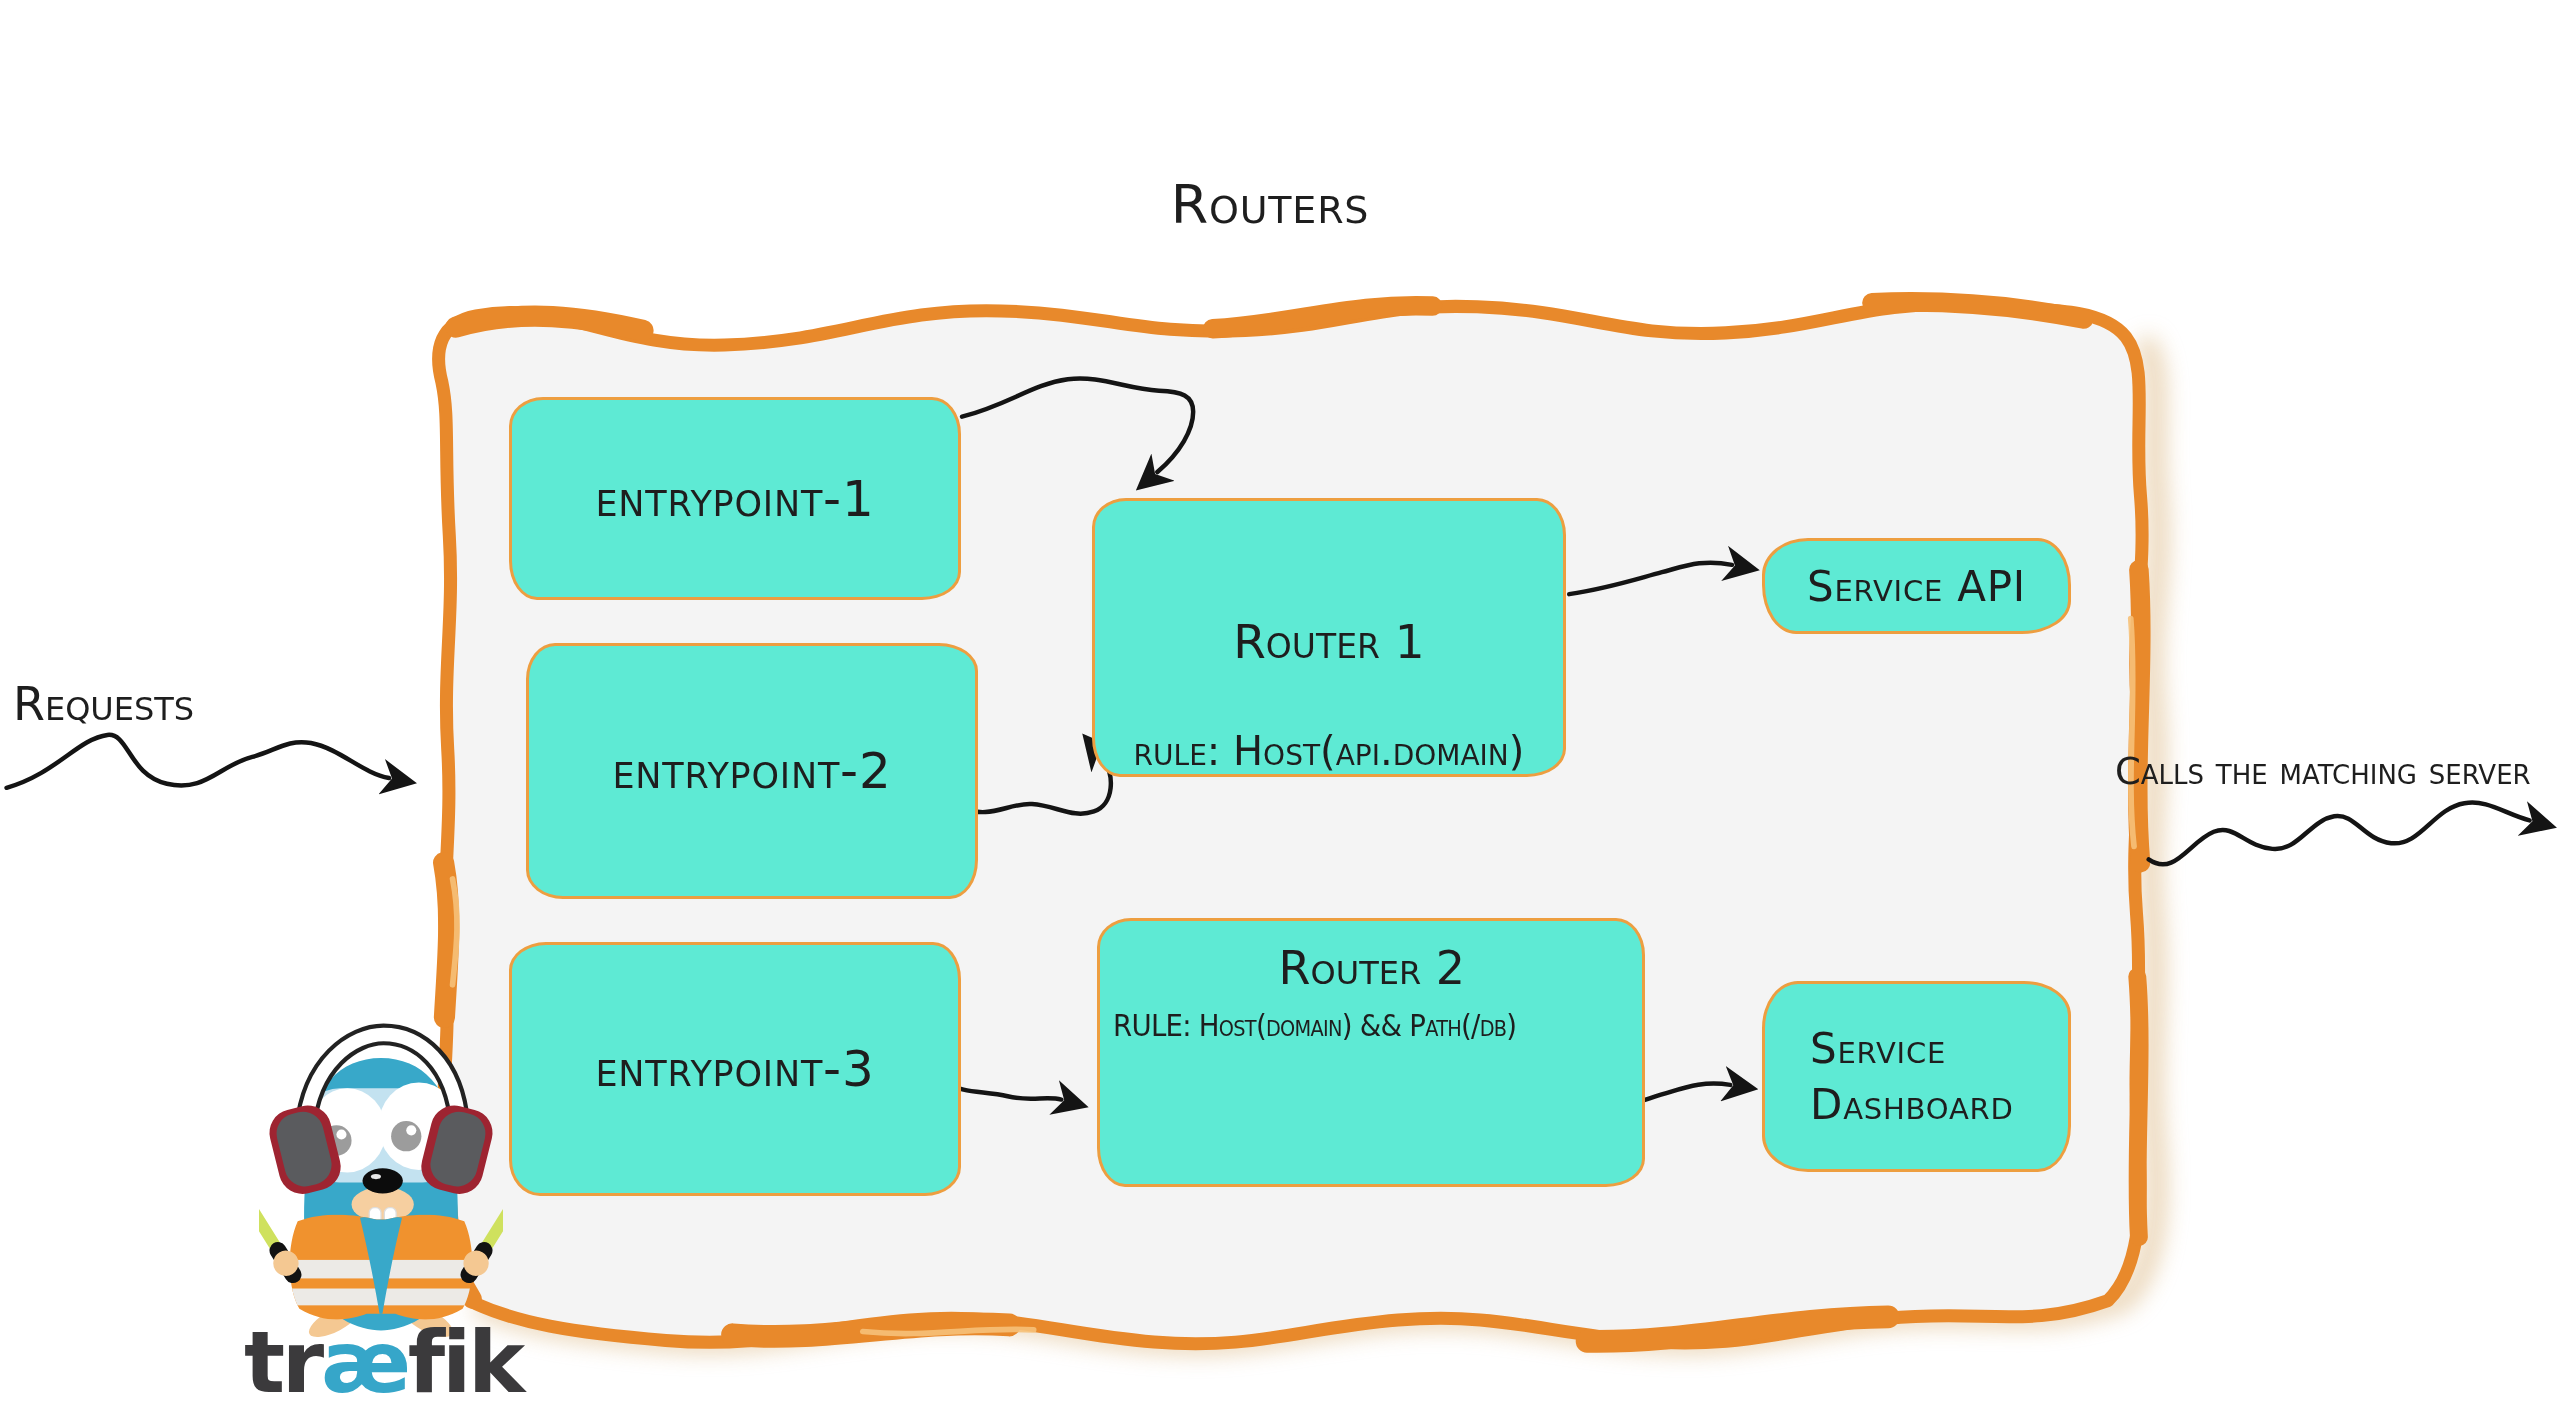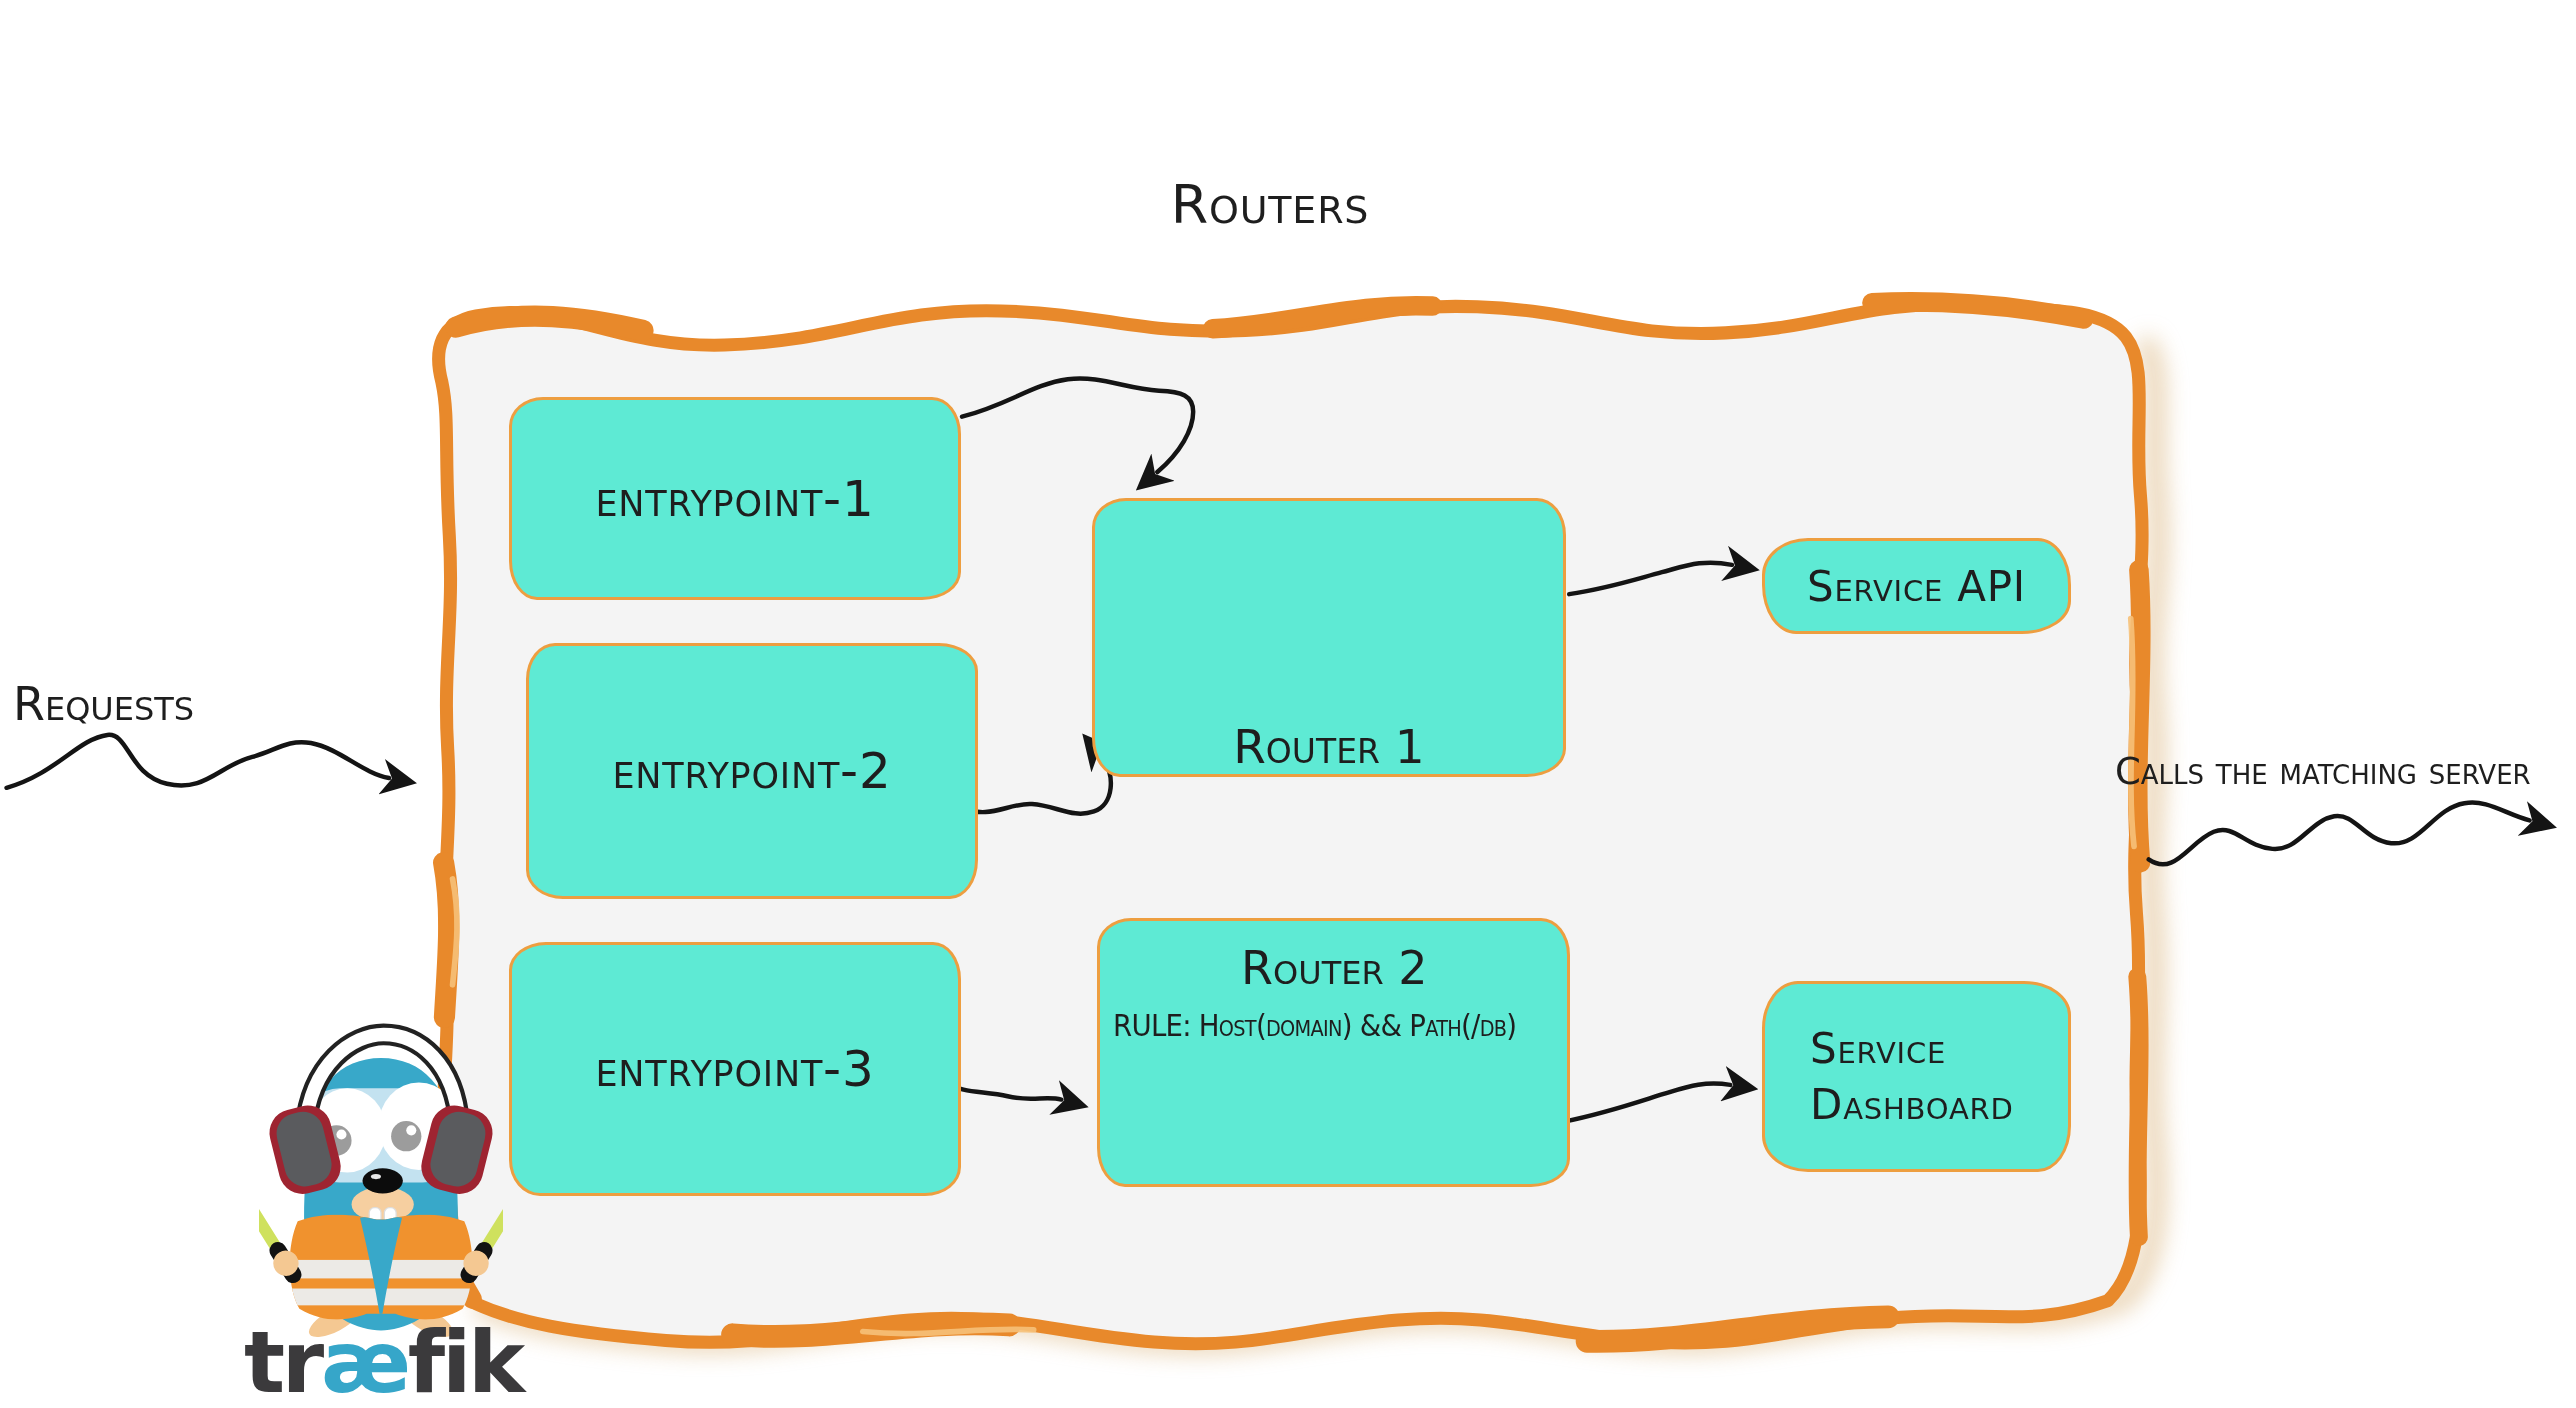--- a/index.html
+++ b/index.html
@@ -28,21 +28,21 @@
   .box .label { font-size:50px; letter-spacing:0.8px; white-space:nowrap; }
 
   .ep1 { left:509px; top:397px; width:452px; height:203px; }
   .ep2 { left:509px; top:643px; width:452px; height:256px; border-radius:29px 39px 28px 37px / 36px 28px 39px 29px;margin-left:17px; }
   .ep3 { left:509px; top:942px; width:452px; height:254px; border-radius:37px 28px 36px 31px / 28px 37px 29px 36px; }
 
   .router1 { left:1092px; top:498px; width:474px; height:279px; justify-content:flex-end; }
   .router1 .r-title { font-size:47px; white-space:nowrap; }
   .router1 .r-rule { font-size:40px; margin-top:59px; white-space:nowrap; }
 
-  .router2 { left:1097px; top:918px; width:473px; height:269px; justify-content:flex-start; align-items:flex-start; padding:19.5px 11.4px 0 13px; }
+  .router2 { left:1097px; top:918px; width:548px; height:269px; justify-content:flex-start; align-items:flex-start; padding:19.5px 11.4px 0 13px; }
   .router2 .r-title { font-size:46px; align-self:center; white-space:nowrap; }
   .router2 .r-rule { font-size:30px; margin-top:13px; white-space:nowrap; transform:scaleX(.92); transform-origin:left center; letter-spacing:-0.8px; }
   .router2 .r-middleware { font-size:38px; margin-top:6.5px; white-space:nowrap; letter-spacing:-0.4px; }
 
   .service-api { left:1762px; top:538px; width:309px; height:96px; border-radius:46px 33px 49px 34px / 37px 47px 33px 49px; }
   .service-api .label { font-size:42px; }
   .service-dash { left:1762px; top:981px; width:309px; height:191px; align-items:flex-start; padding-left:45px;
                   border-radius:36px 47px 33px 46px / 47px 34px 46px 36px; }
   .service-dash .label { font-size:42px; line-height:1.32; }
 
@@ -132,20 +132,21 @@
 </div>
 <div class="box ep2">
   <span class="label sc">entrypoint-2</span>
 </div>
 <div class="box ep3">
   <span class="label sc">entrypoint-3</span>
 </div>
 
 <div class="box router1">
   <span class="r-title sc">Router 1</span>
+  <span class="r-rule sc">rule: Host(api.domain)</span>
 </div>
 <div class="box router2">
   <span class="r-title sc">Router 2</span>
   <span class="r-rule sc">RULE: Host(domain) &amp;&amp; Path(/db)</span>
 </div>
 
 <div class="box service-api">
   <span class="label sc">Service API</span>
 </div>
 <div class="box service-dash">

